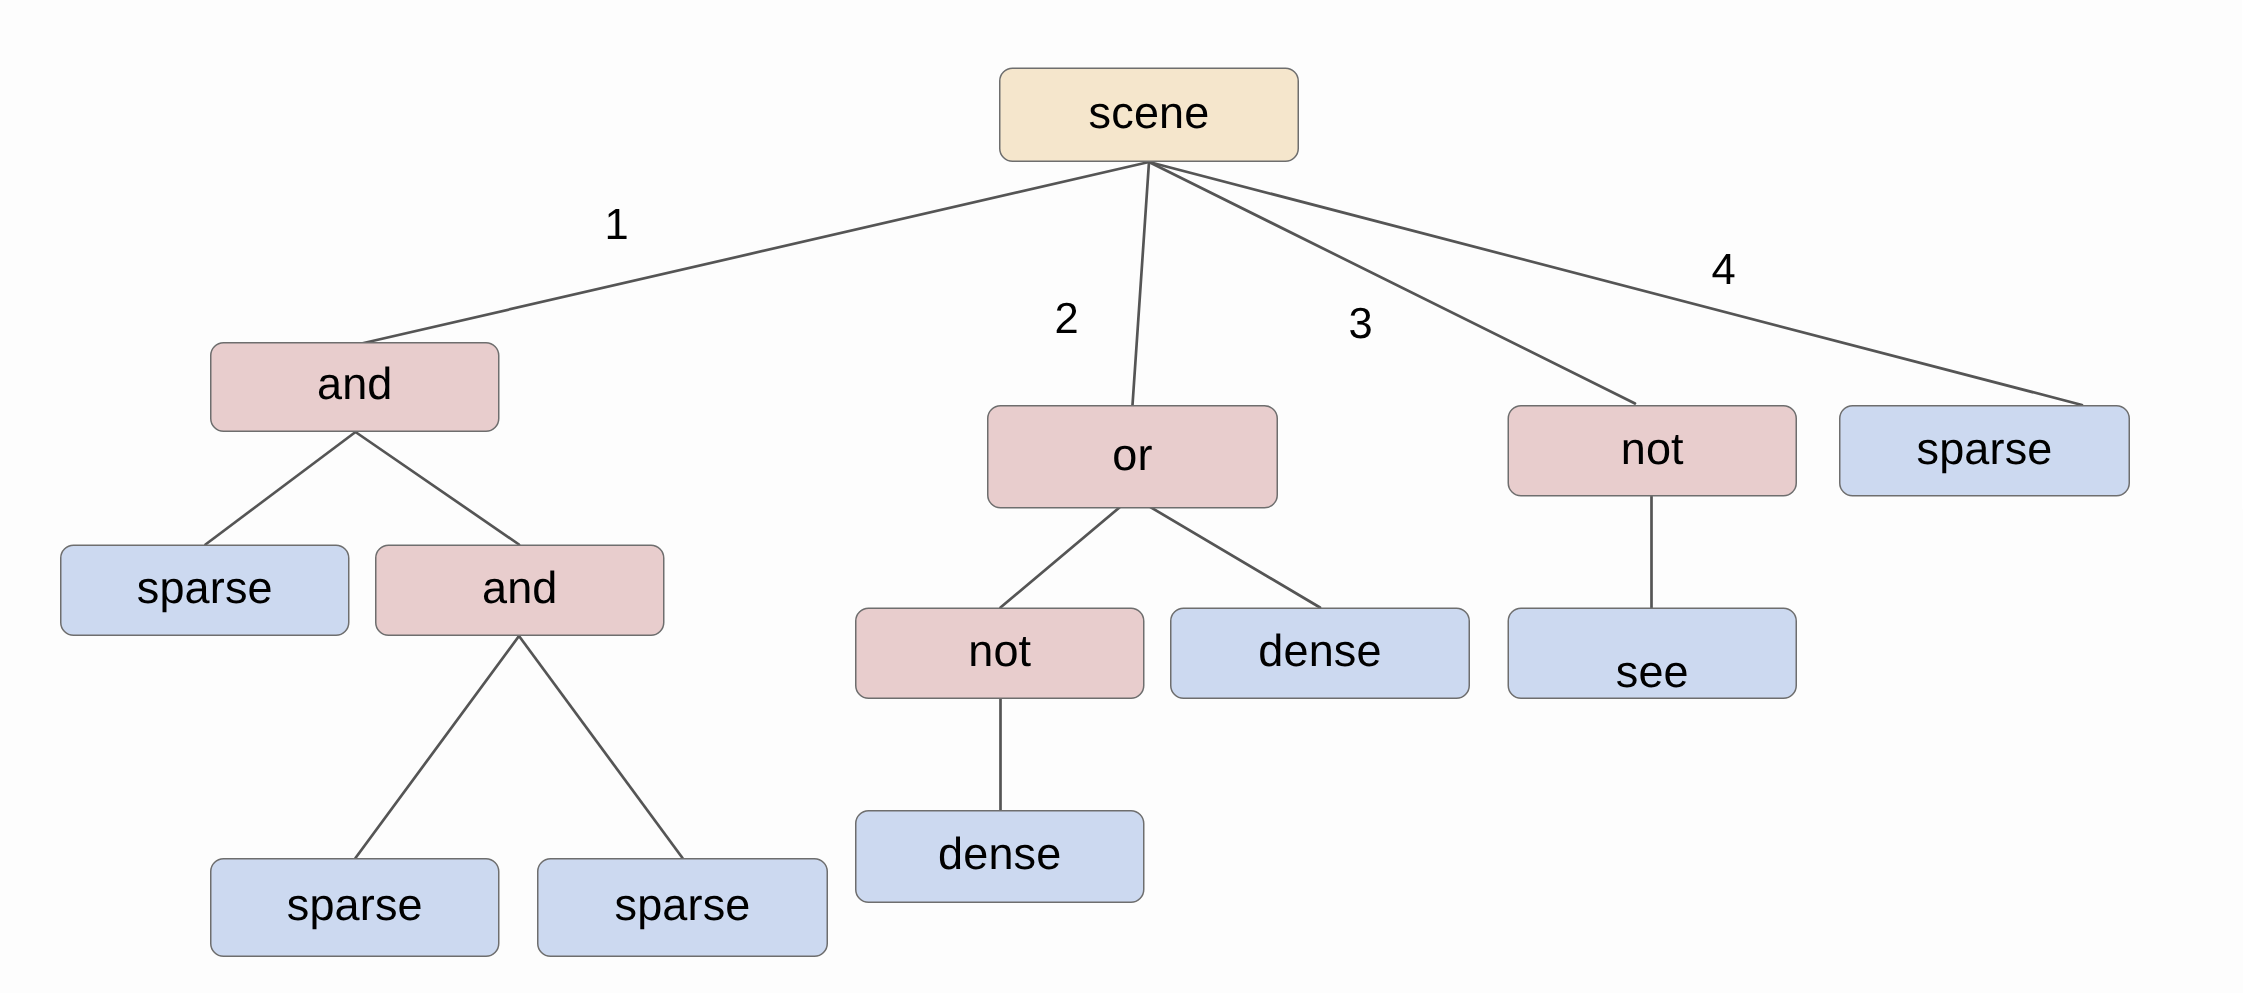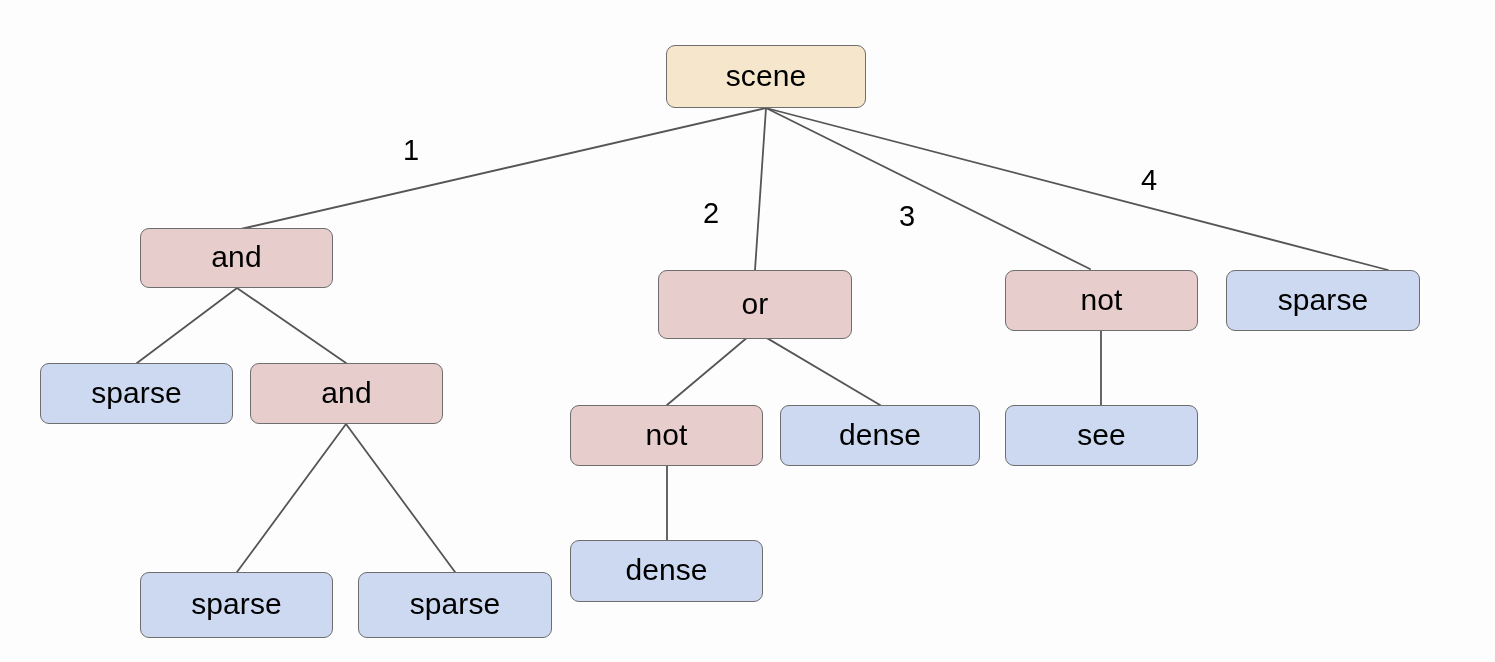--- a/index.html
+++ b/index.html
@@ -91,21 +91,21 @@
       </div>
       <div class="node" style="left: 250px; top: 363px; width: 193px; height: 61px; background: rgb(232, 205, 205); border-color: rgb(110, 110, 110);">
         <span class="node-label">and</span>
       </div>
       <div class="node" style="left: 570px; top: 405px; width: 193px; height: 61px; background: rgb(232, 205, 205); border-color: rgb(110, 110, 110);">
         <span class="node-label">not</span>
       </div>
       <div class="node" style="left: 780px; top: 405px; width: 200px; height: 61px; background: rgb(204, 217, 240); border-color: rgb(110, 110, 110);">
         <span class="node-label">dense</span>
       </div>
-      <div class="node" style="left: 1005px; top: 405px; width: 193px; height: 61px; background: rgb(204, 217, 240); border-color: rgb(110, 110, 110);">
+      <div class="node" style="left: 1005px; top: 405px; width: 193px; height: 61px; background: rgb(204, 217, 240); border-color: rgb(110, 110, 110); align-items: flex-end;">
         <span class="node-label">see</span>
       </div>
       <div class="node" style="left: 570px; top: 540px; width: 193px; height: 62px; background: rgb(204, 217, 240); border-color: rgb(110, 110, 110);">
         <span class="node-label">dense</span>
       </div>
       <div class="node" style="left: 140px; top: 572px; width: 193px; height: 66px; background: rgb(204, 217, 240); border-color: rgb(110, 110, 110);">
         <span class="node-label">sparse</span>
       </div>
       <div class="node" style="left: 358px; top: 572px; width: 194px; height: 66px; background: rgb(204, 217, 240); border-color: rgb(110, 110, 110);">
         <span class="node-label">sparse</span>

